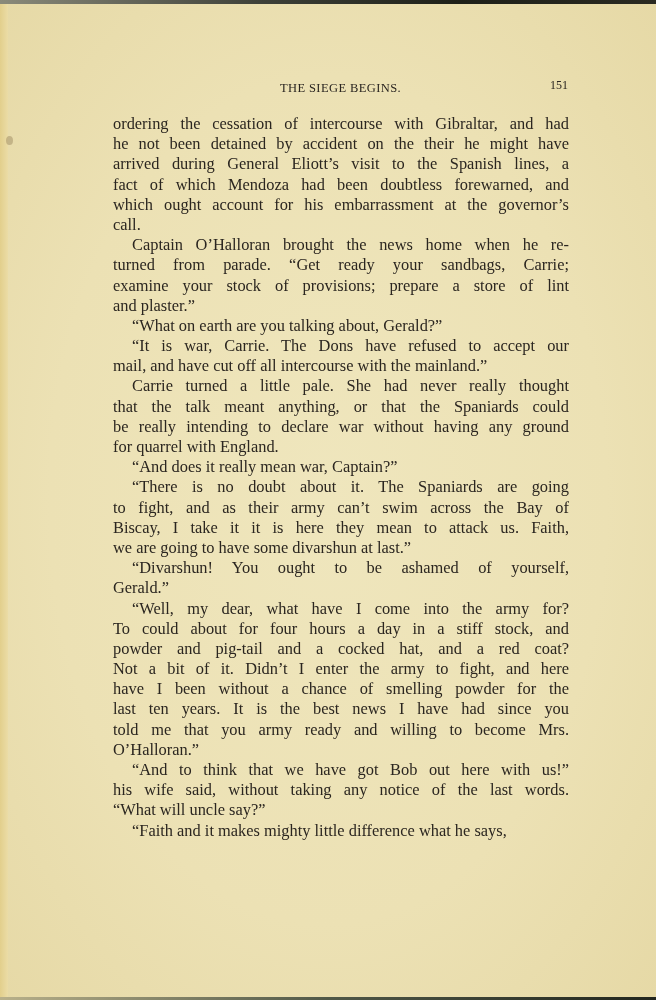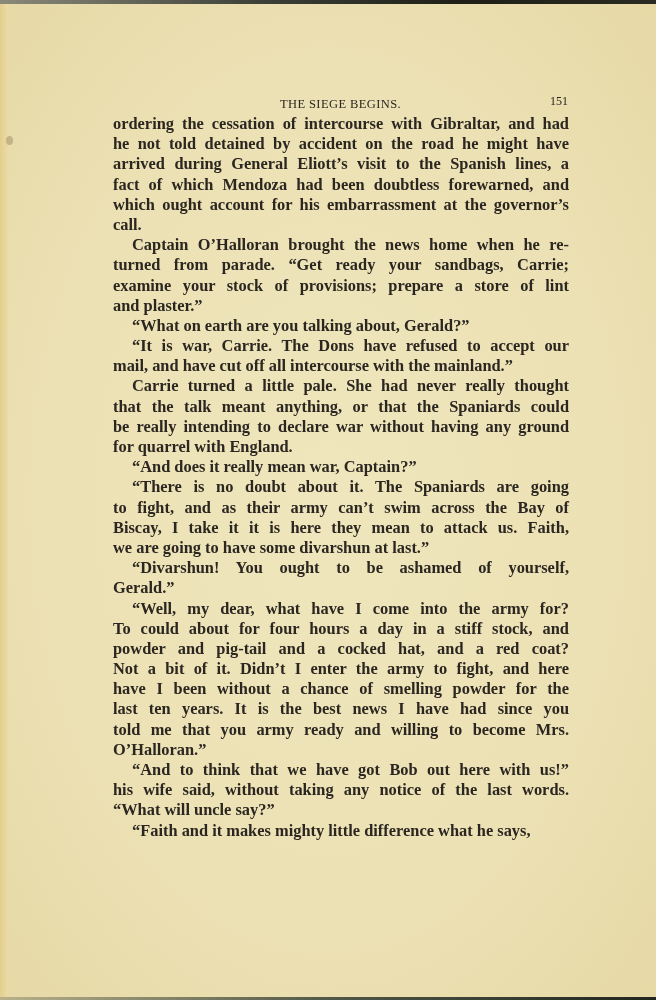--- a/index.html
+++ b/index.html
@@ -46,21 +46,20 @@
       width: 7px; height: 9px;
       border-radius: 50%;
       background: rgba(150, 130, 90, 0.45);
     }
     .running-head {
       position: absolute;
       top: 78px;
       left: 113px;
       width: 455px;
       height: 20px;
-      margin-top: 16px;
     }
     .running-title {
       position: absolute;
       left: 0;
       width: 100%;
       text-align: center;
       top: 3px;
       font-size: 12.5px;
       letter-spacing: 0.4px;
       font-variant: small-caps;
@@ -84,21 +83,20 @@
       text-align-last: auto;
       word-spacing: 0px;
     }
     .text-block .line {
       display: block;
       text-align: justify;
       text-align-last: justify;
       white-space: nowrap;
       overflow: visible;
       height: 20.2px;
-      font-weight: bold;
     }
     .text-block .line.last {
       text-align-last: left;
     }
     .text-block .line.indent {
       padding-left: 19px;
     }
   </style>
 </head>
 <body>
@@ -110,21 +108,21 @@
   <div class="bottom-edge"></div>
 
   <div class="running-head">
     <span class="running-title">THE SIEGE BEGINS.</span>
     <span class="page-number">151</span>
   </div>
 
   <div class="text-block" id="text-block">
       <div>
         <span class="line">ordering the cessation of intercourse with Gibraltar, and had</span>
-        <span class="line">he not told detained by accident on the road he might have</span>
+        <span class="line">he not been detained by accident on the their he might have</span>
         <span class="line">arrived during General Eliott’s visit to the Spanish lines, a</span>
         <span class="line">fact of which Mendoza had been doubtless forewarned, and</span>
         <span class="line">which ought account for his embarrassment at the governor’s</span>
         <span class="line last">call.</span>
       </div>
       <div>
         <span class="line indent">Captain O’Halloran brought the news home when he re-</span>
         <span class="line">turned from parade.  “Get ready your sandbags, Carrie;</span>
         <span class="line">examine your stock of provisions; prepare a store of lint</span>
         <span class="line last">and plaster.”</span>

